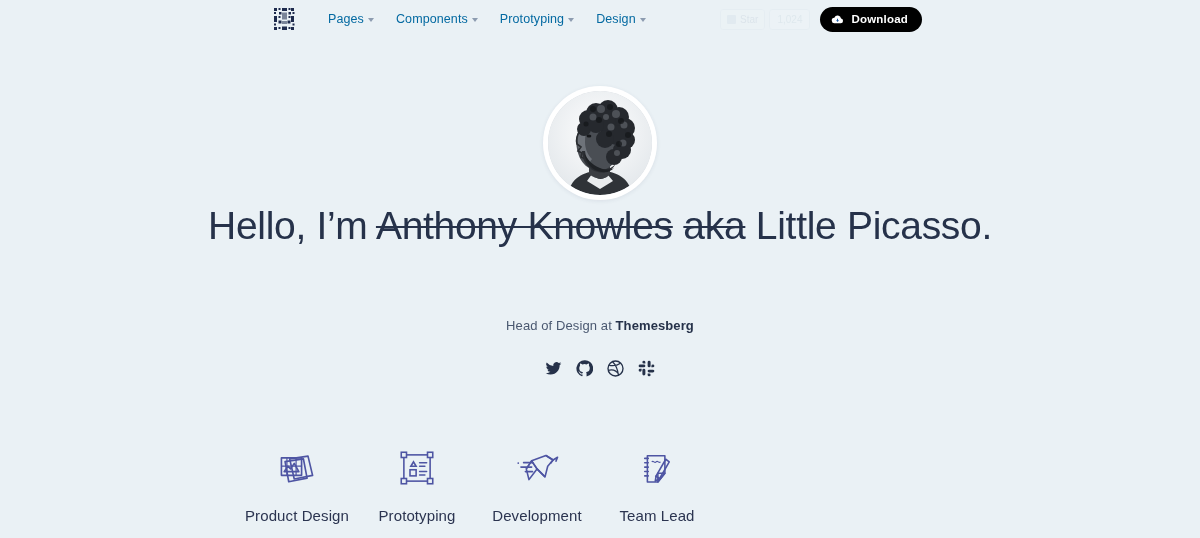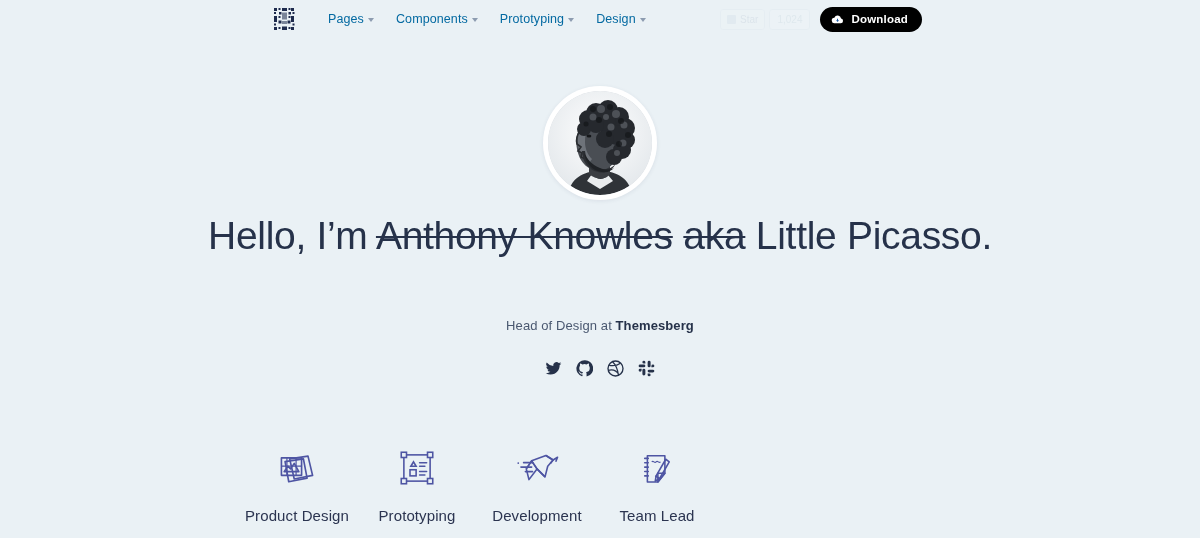--- a/index.html
+++ b/index.html
@@ -154,21 +154,21 @@
     width: 104px;
     height: 104px;
     border-radius: 50%;
     overflow: hidden;
     background: #d8dde2;
     display: block;
   }
 
   .hero-title {
     position: absolute;
-    top: 214px;
+    top: 204px;
     left: 0;
     width: 1200px;
     margin: 0;
     font-size: 39px;
     font-weight: normal;
     line-height: 44px;
     color: #26324a;
     letter-spacing: -.3px;
   }
   .struck {

